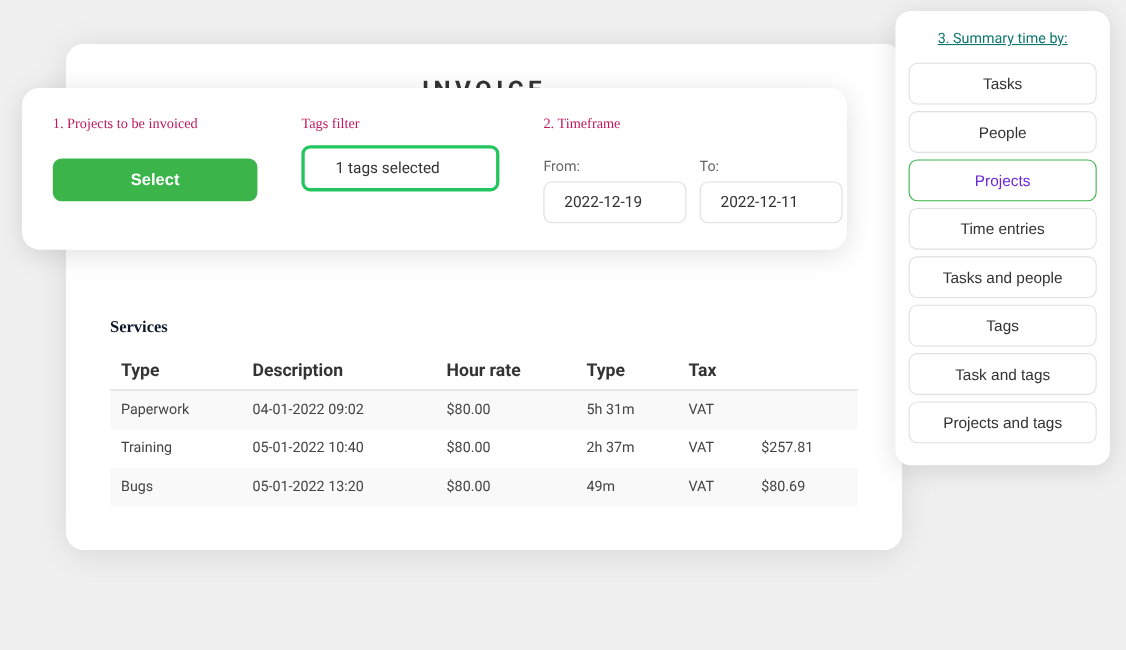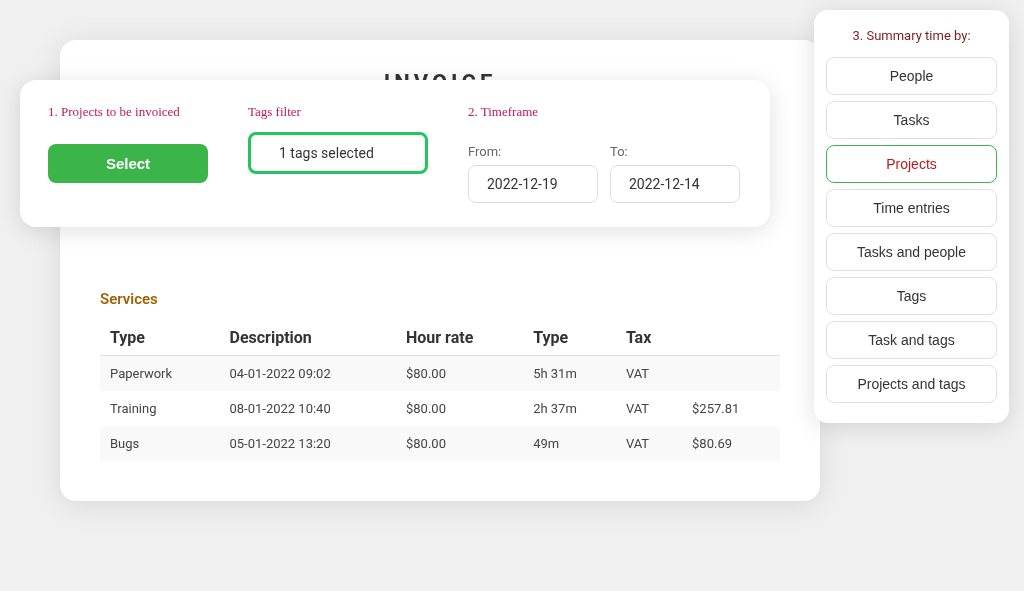--- a/index.html
+++ b/index.html
@@ -95,21 +95,21 @@
 
     .select-btn {
       background: #3bb54a;
       color: #fff;
       border: none;
       border-radius: 8px;
       padding: 11px 0;
       font-size: 15px;
       font-weight: 600;
       cursor: pointer;
-      width: 160px;
+      width: 186px;
       margin-top: 12px;
     }
 
     .timeframe-section {
       display: flex;
       flex-direction: column;
     }
 
     .timeframe-inputs {
       display: flex;
@@ -140,22 +140,23 @@
     }
 
     
     .services-section {
       margin-top: 195px;
     }
 
     .services-title {
       font-size: 15px;
       font-weight: 600;
-      color: #a16207;
+      color: #0f172a;
       margin-bottom: 12px;
+      font-family: Liberation Serif, serif;
     }
 
     .services-table {
       width: 100%;
       border-collapse: collapse;
     }
 
     .services-table th {
       text-align: left;
       font-size: 16px;
@@ -187,43 +188,44 @@
       width: 195px;
       background: #fff;
       border-radius: 14px;
       box-shadow: 0 4px 24px rgba(0,0,0,0.12);
       padding: 18px 0 14px;
       z-index: 20;
     }
 
     .summary-title {
       font-size: 13px;
-      color: #7f1d1d;
+      color: #0f766e;
       text-align: center;
       margin-bottom: 14px;
       padding: 0 24px;
+      text-decoration: underline;
     }
 
     .summary-item {
       display: block;
       width: calc(100% - 24px);
       margin: 0 12px 6px;
       padding: 10px 0;
       text-align: center;
       font-size: 14px;
       color: #333;
       border: 1px solid #e0e0e0;
       border-radius: 8px;
       cursor: pointer;
       background: #fff;
     }
 
     .summary-item.active {
       border-color: #3bb54a;
-      color: #b91c1c;
+      color: #6d28d9;
     }
   </style>
 </head>
 <body>
 
 <div class="main-card">
   <div class="invoice-title">INVOICE</div>
 
   <div class="services-section">
     <div class="services-title">Services</div>
@@ -242,21 +244,21 @@
       <tr>
             <td>Paperwork</td>
             <td>04-01-2022  09:02</td>
             <td>$80.00</td>
             <td>5h  31m</td>
             <td>VAT</td>
             <td></td>
           </tr>
           <tr>
             <td>Training</td>
-            <td>08-01-2022  10:40</td>
+            <td>05-01-2022  10:40</td>
             <td>$80.00</td>
             <td>2h  37m</td>
             <td>VAT</td>
             <td>$257.81</td>
           </tr>
           <tr>
             <td>Bugs</td>
             <td>05-01-2022  13:20</td>
             <td>$80.00</td>
             <td>49m</td>
@@ -288,33 +290,33 @@
       <div class="timeframe-inputs">
         <div class="timeframe-group">
           <div class="timeframe-label">From:</div>
           <div class="date-input">
             <span>2022-12-19</span>
           </div>
         </div>
         <div class="timeframe-group">
           <div class="timeframe-label">To:</div>
           <div class="date-input">
-            <span>2022-12-14</span>
+            <span>2022-12-11</span>
           </div>
         </div>
       </div>
     </div>
   </div>
 </div>
 
 <div class="summary-panel">
   <div class="summary-title">3. Summary time by:</div>
   <div id="summary-items-container">
+      <button class="summary-item">Tasks</button>
       <button class="summary-item">People</button>
-      <button class="summary-item">Tasks</button>
       <button class="summary-item active">Projects</button>
       <button class="summary-item">Time entries</button>
       <button class="summary-item">Tasks and people</button>
       <button class="summary-item">Tags</button>
       <button class="summary-item">Task and tags</button>
       <button class="summary-item">Projects and tags</button>
     </div>
 </div>
 
 </body></html>

